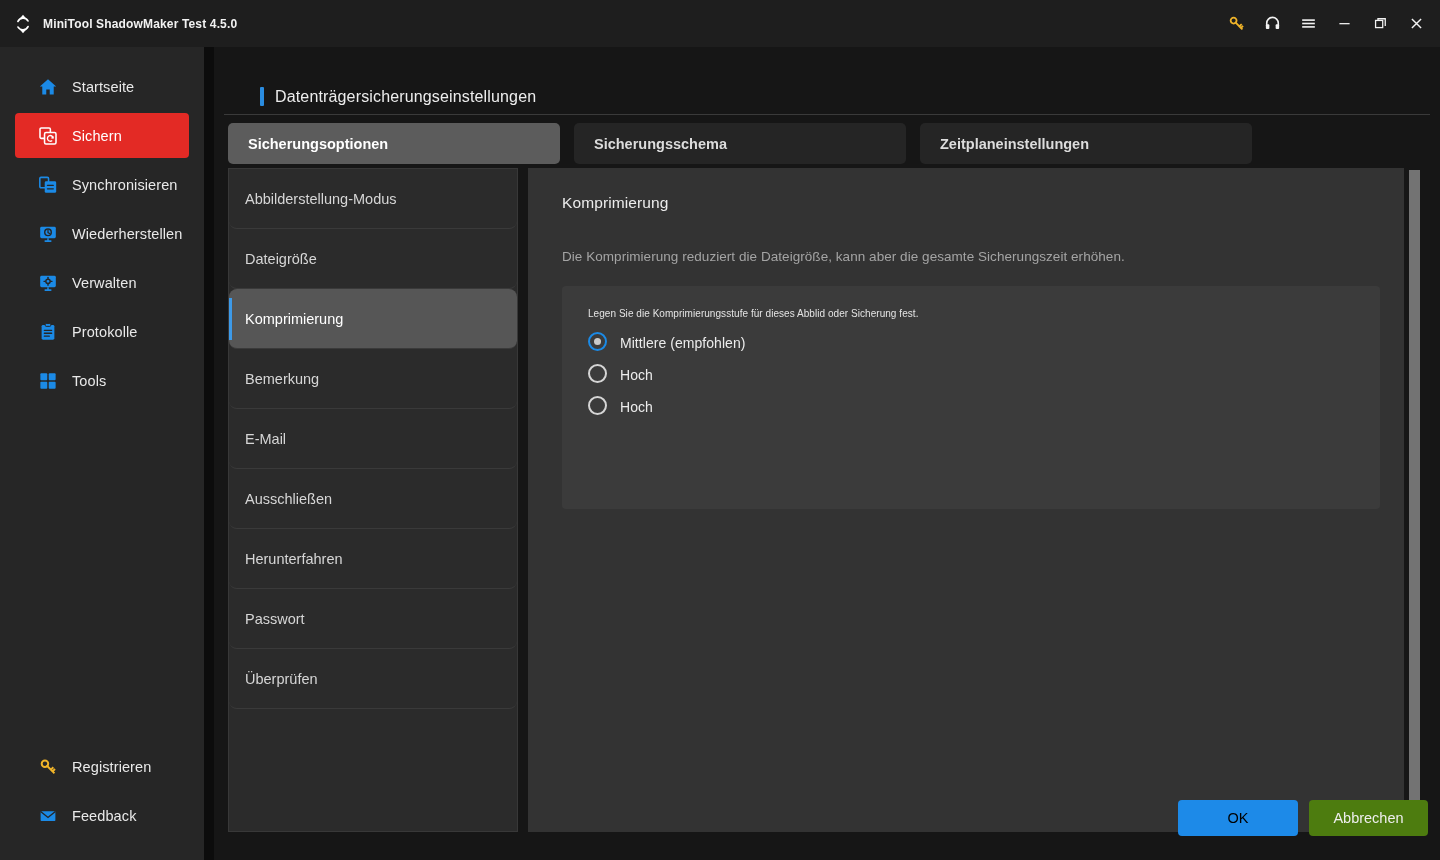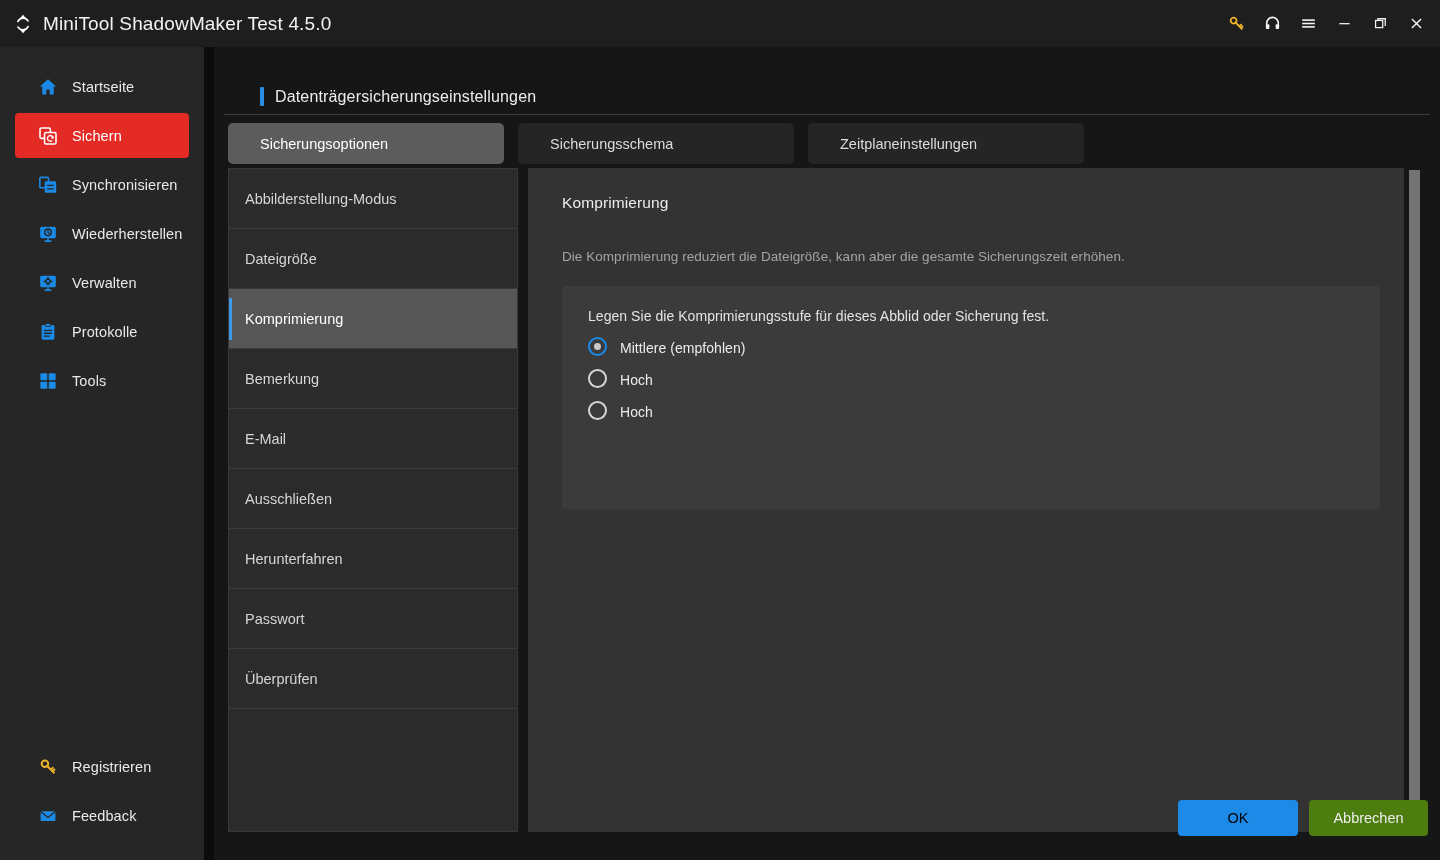--- a/index.html
+++ b/index.html
@@ -17,21 +17,21 @@
 
   
   .titlebar {
     position: absolute; top: 0; left: 0; width: 1440px; height: 47px;
     background: #1e1e1e;
     display: flex; align-items: center;
   }
   .tb-left { display: flex; align-items: center; gap: 9px; padding-left: 12px; }
   .tb-logo { width: 22px; height: 22px; display: block; }
   .tb-title {
-    font-size: 19px; font-weight: normal; color: #f2f2f2; letter-spacing: .15px;
+    font-size: 12px; font-weight: bold; color: #f2f2f2; letter-spacing: .15px;
     white-space: nowrap;
   }
   .tb-right {
     margin-left: auto; display: flex; align-items: center;
     height: 47px; padding-right: 6px;
   }
   .tb-btn {
     width: 36px; height: 40px; display: flex; align-items: center; justify-content: center;
     cursor: default;
   }
@@ -77,44 +77,46 @@
   }
   .head-accent { width: 4px; height: 19px; background: #2a8ce0; border-radius: 1px; }
   .page-title { font-size: 16px; color: #ededed; letter-spacing: .15px; }
 
   
   .tabs {
     position: absolute; left: 14px; top: 76px;
     display: flex; gap: 14px;
   }
   .tab {
-    width: 276px; height: 41px;
+    width: 332px; height: 41px;
     background: #252525;
     border-radius: 5px;
-    display: flex; align-items: center; padding-left: 32px;
+    display: flex; align-items: center; padding-left: 20px;
     font-size: 14.5px; color: #dcdcdc;
     cursor: default;
+    font-weight: bold;
   }
   .tab.active { background: #5c5c5c; color: #ffffff; }
 
   
   .opt-list {
     position: absolute; left: 14px; top: 121px;
     width: 290px; height: 664px;
     background: #2b2b2b;
     border: 1px solid #383838;
     overflow: hidden;
   }
   .opt-item {
     position: relative;
     height: 60px; display: flex; align-items: center;
     padding-left: 16px;
     font-size: 14.5px; color: #d6d6d6;
     border-bottom: 1px solid #3a3a3a;
     cursor: default;
+    border-radius: 8px;
   }
   .opt-item.active { background: #565656; color: #ffffff; }
   .opt-item.active::before {
     content: ""; position: absolute; left: 0; top: 9px;
     width: 3px; height: 42px; background: #3d9ae8;
   }
   .opt-filler { height: 64px; }
 
   
   .content {
@@ -126,21 +128,21 @@
   .content-inner { padding: 26px 34px 0 34px; }
   .content-title { font-size: 15.5px; color: #ececec; letter-spacing: .1px; }
   .content-desc {
     margin-top: 37px; font-size: 13.5px; color: #a4a4a4; letter-spacing: .05px;
   }
   .settings-box {
     margin-top: 22px; width: 818px; height: 223px;
     background: #3b3b3b; border-radius: 4px;
     padding: 22px 26px 0 26px;
   }
-  .settings-label { font-size: 14px; color: #e4e4e4; letter-spacing: .05px; }
+  .settings-label { font-size: 10px; color: #e4e4e4; letter-spacing: .05px; }
 
   .radio-row {
     display: flex; align-items: flex-end; gap: 13px;
     height: 22px; margin-top: 10px;
     cursor: default;
   }
   .radio {
     width: 19px; height: 19px; border-radius: 50%;
     border: 2px solid #d5d5d5; background: transparent;
     flex: 0 0 19px;

